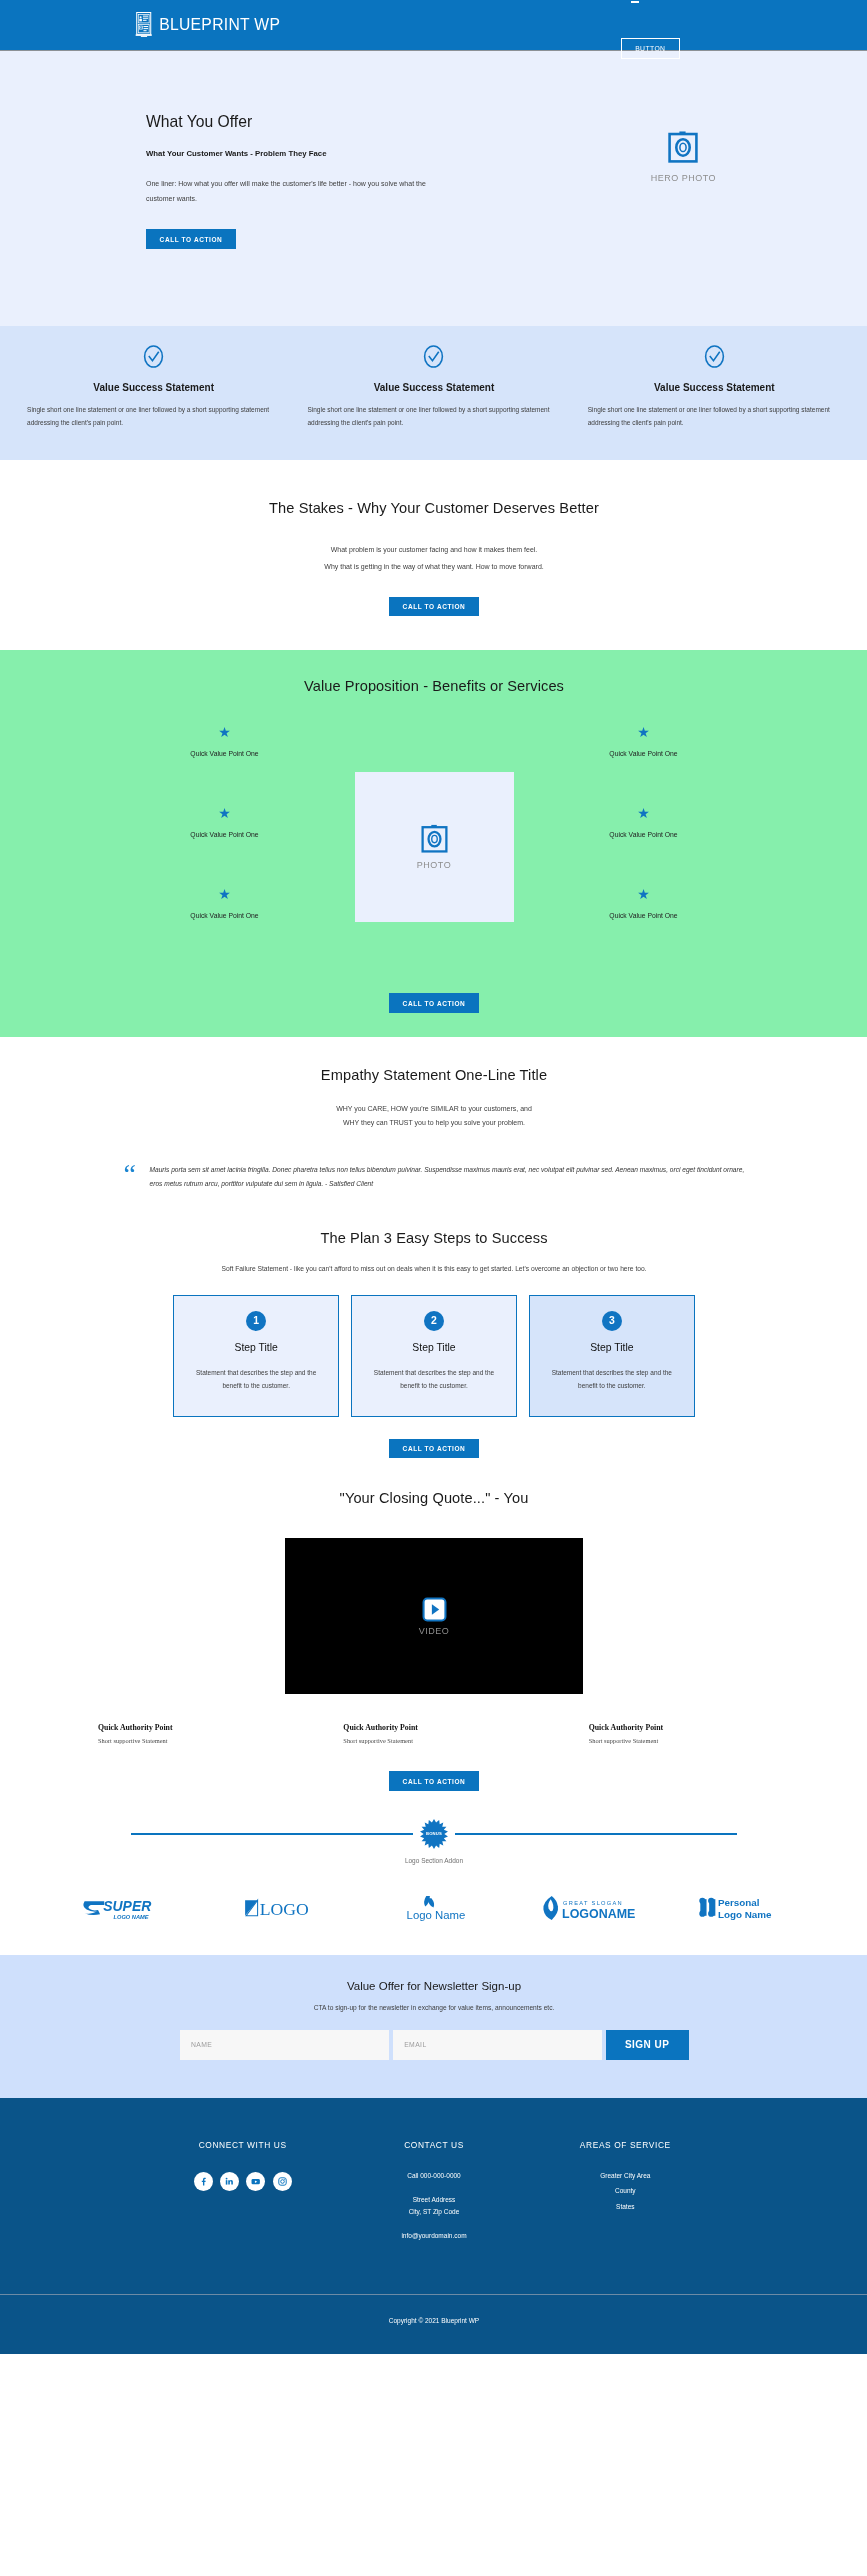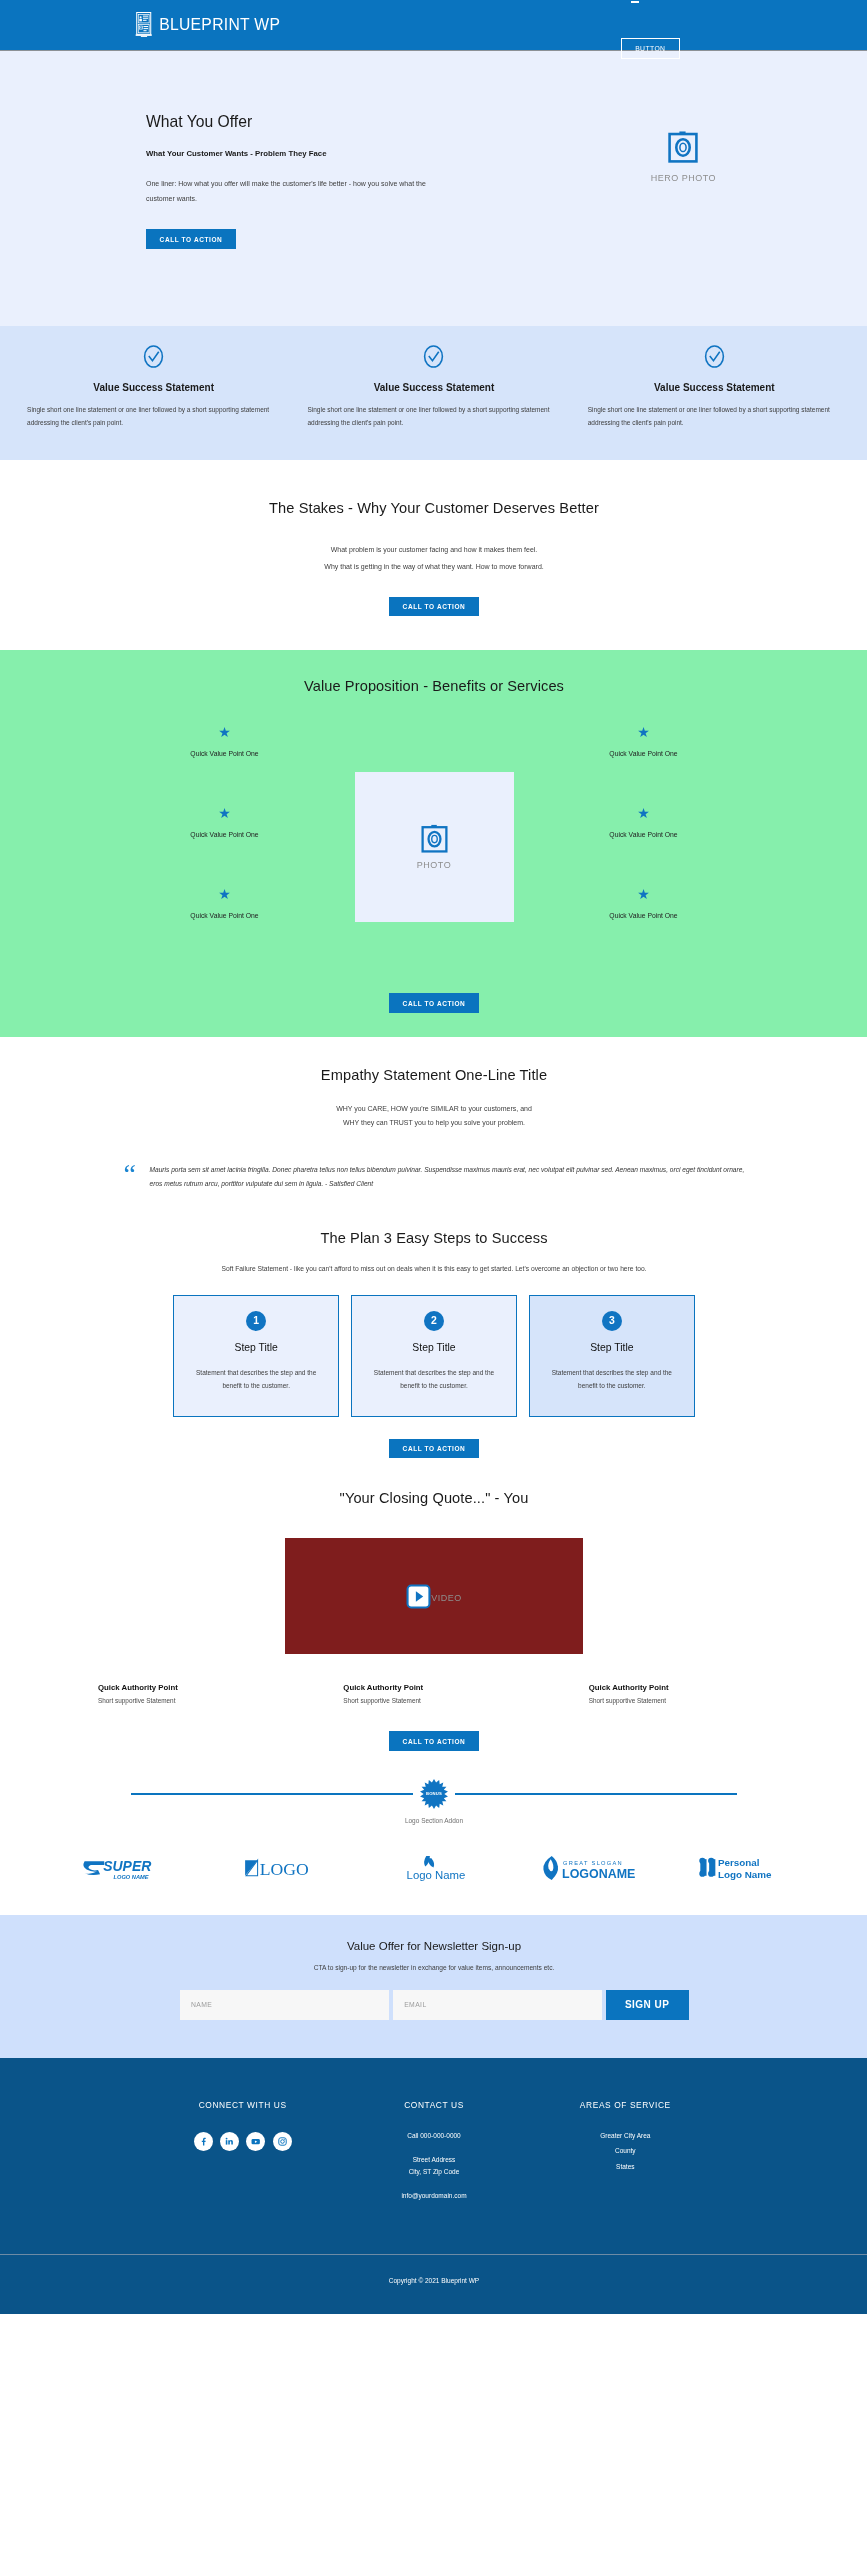--- a/index.html
+++ b/index.html
@@ -150,30 +150,30 @@
     margin: 0 auto 11.5px;
   }
   .step-title { font-size: 10.4px; font-weight: 400; color: #111; margin-bottom: 12.5px; }
   .step-body { font-size: 6.5px; line-height: 2.0; color: #3d3d3d; }
   .plan .cta-wrap { text-align: center; margin-top: 22px; }
 
   
   .closing { background: #ffffff; padding: 32px 0 0; }
   .closing .h2 { margin-bottom: 32px; }
   .video-box {
-    width: 298px; height: 116px; margin: 0 auto;
-    background: #7f1d1d;
-    display: flex; flex-direction: row;
+    width: 298px; height: 156px; margin: 0 auto;
+    background: #000000;
+    display: flex; flex-direction: column;
     align-items: center; justify-content: center;
   }
 
   
   .authority { background: #ffffff; padding: 29px 0 0; }
   .auth-grid { display: flex; width: 736px; margin: 0 auto; }
-  .auth-col { width: 33.333%; padding-left: 32px; }
+  .auth-col { width: 33.333%; padding-left: 32px; font-family: Liberation Serif, serif; }
   .auth-title { font-size: 7.8px; font-weight: 700; color: #111; margin-bottom: 5.2px; }
   .auth-sub { font-size: 6.4px; color: #4a4a4a; }
   .authority .cta-wrap { text-align: center; margin-top: 27px; }
 
   
   .logos { background: #ffffff; padding: 28px 0 32px; }
   .divider-row { display: flex; align-items: center; justify-content: center; width: 606px; margin: 0 auto; }
   .divider-line { height: 2.6px; background: #0a74bf; flex: 1; }
   .divider-line.l { margin-right: 6.3px; }
   .divider-line.r { margin-left: 6.3px; }

